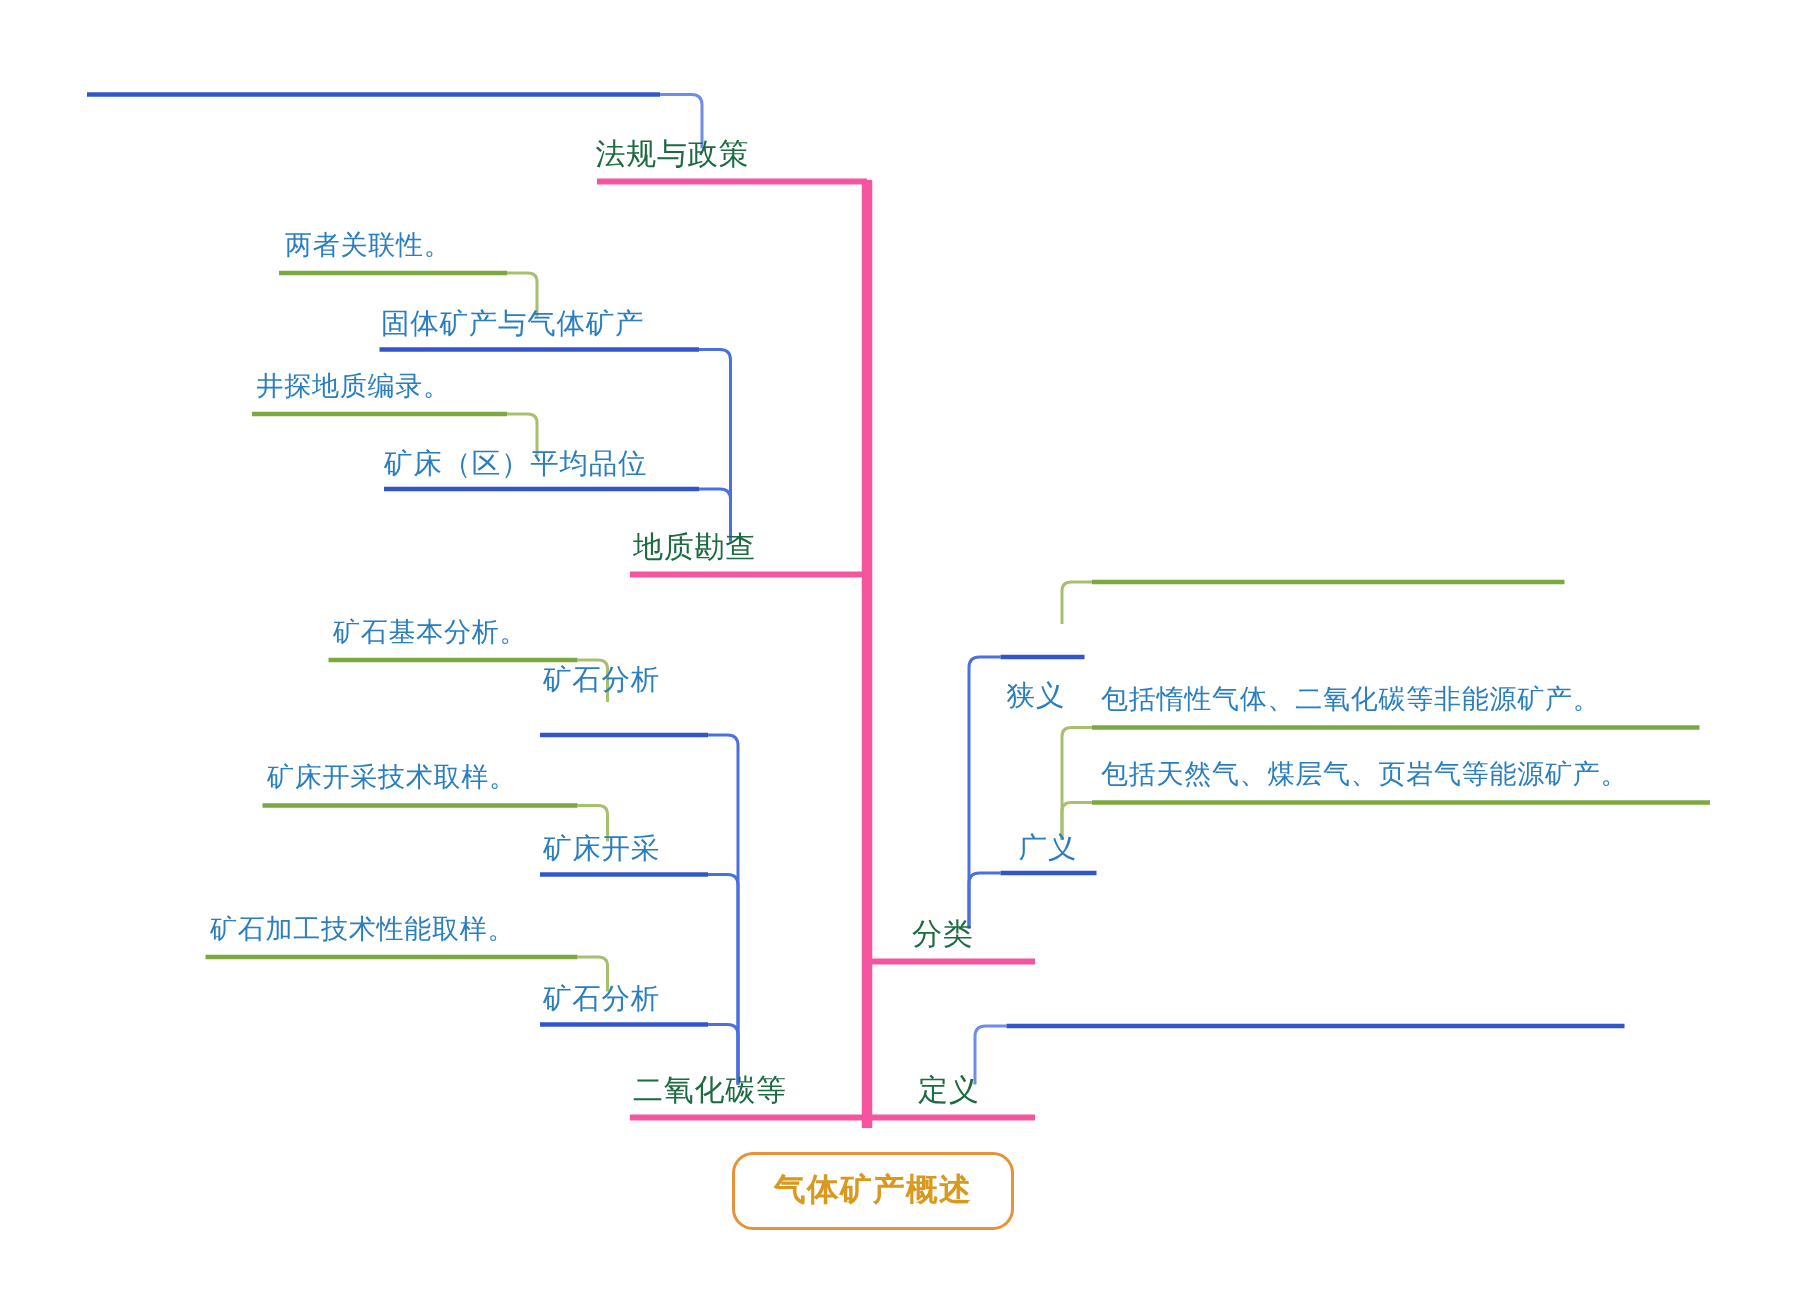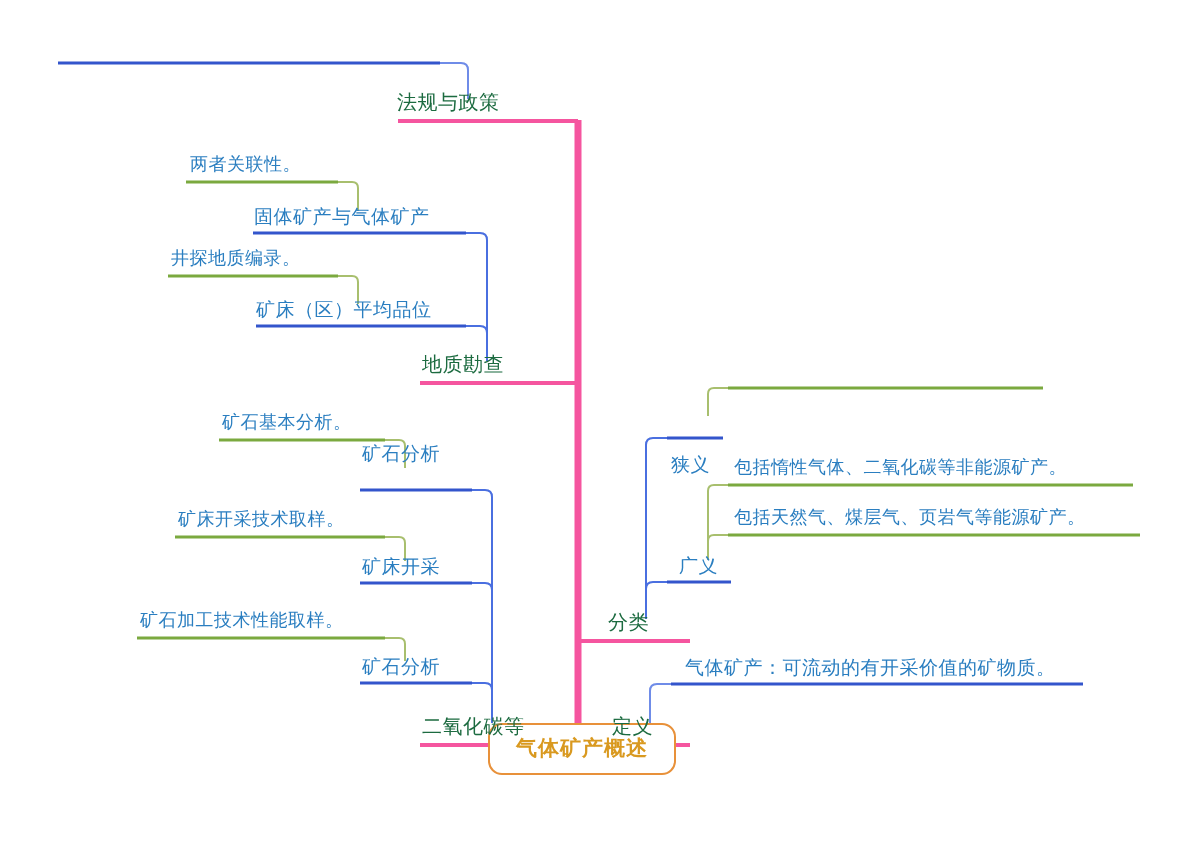--- a/index.html
+++ b/index.html
@@ -165,21 +165,21 @@
 
     <g stroke="#6f8ce8" fill="none" stroke-width="2">
       <path d="M 650 723 L 650 691 Q 650 684 657 684 L 671 684"></path>
     </g>
     <g stroke="#3355cc" fill="none" stroke-width="3">
       <path d="M 671 684 L 1083 684"></path>
     </g>
 
   </svg>
 
-  <div class="root" style="left:488px;top:723px;">
+  <div class="root" style="left:488px;top:768px;">
     <span>气体矿产概述</span>
   </div>
 
   <div class="node lvl1" style="left:397px;top:92px;">
     <span class="txt">法规与政策</span>
   </div>
 
   <div class="node lvl1" style="left:422px;top:354px;">
     <span class="txt">地质勘查</span>
   </div>
@@ -239,17 +239,14 @@
   <div class="node lvl2" style="left:679px;top:556px;">
     <span class="txt">广义</span>
   </div>
   <div class="node lvl3" style="left:734px;top:508px;">
     <span class="txt">包括天然气、煤层气、页岩气等能源矿产。</span>
   </div>
   <div class="node lvl3" style="left:734px;top:458px;">
     <span class="txt">包括惰性气体、二氧化碳等非能源矿产。</span>
   </div>
 
-  <div class="node lvl2" style="left:685px;top:658px;">
-    <span class="txt">气体矿产：可流动的有开采价值的矿物质。</span>
-  </div>
 
 </div>
 
 </body></html>

